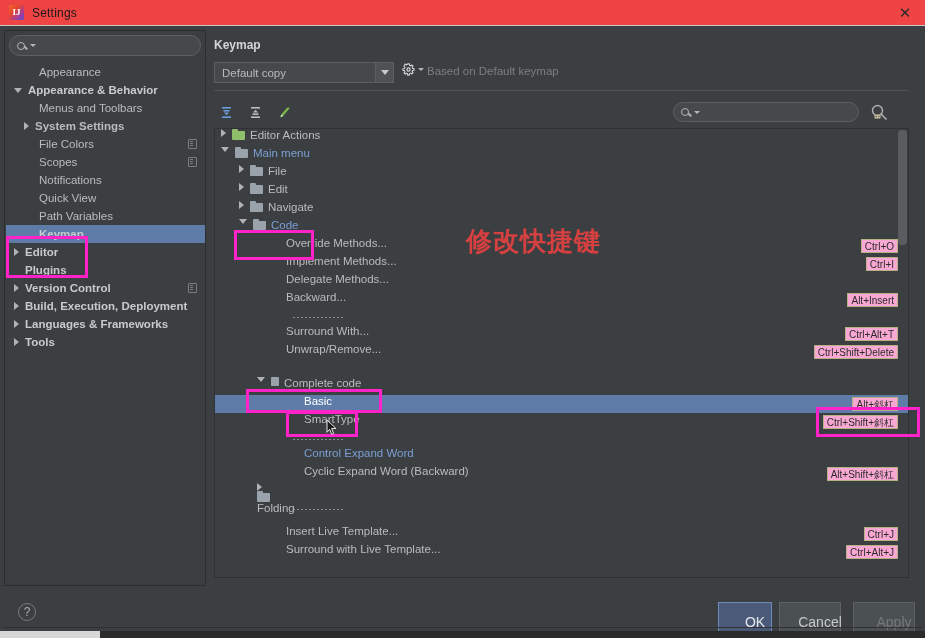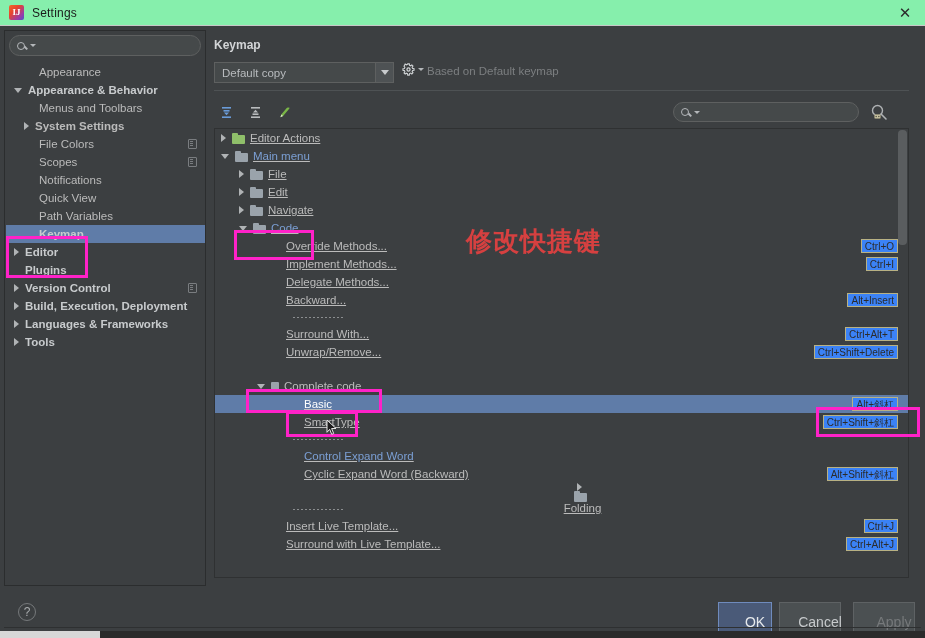--- a/index.html
+++ b/index.html
@@ -7,21 +7,21 @@
     width: 925px; height: 638px;
     background: #3c3f41;
     font-family: "Liberation Sans", sans-serif;
     overflow: hidden;
   }
   .window { position: relative; width: 925px; height: 638px; background: #3c3f41; }
 
   
   .titlebar {
     position: absolute; left: 0; top: 0; width: 925px; height: 26px;
-    background: #86efac; border-bottom: 1px solid #c8c8c8;
+    background: #ef4444; border-bottom: 1px solid #c8c8c8;
     display: flex; align-items: center; padding: 0 6px;
   }
   .tb-icon {
     width: 15px; height: 15px; margin-right: 8px; margin-left: 3px;
     border-radius: 2px; position: relative;
     background: linear-gradient(135deg, #f06a2b 0%, #e8452c 35%, #9b3ca8 75%, #4b55c6 100%);
     display: flex; align-items: center; justify-content: center;
   }
   .tb-icon span {
     color: #fff; font-size: 9px; font-weight: bold;
@@ -124,22 +124,22 @@
     display: flex; align-items: center; padding-left: 7px;
   }
   .person-icon { position: absolute; right: 32px; top: 72px; width: 20px; height: 20px; }
 
   
   .tree-area {
     position: absolute; left: 6px; top: 98px; width: 695px; height: 450px;
     background: #3c3f41; border: 1px solid #2f3132; overflow: hidden;
   }
   .trow {
-    position: relative; height: 18px; display: flex; align-items: center;
-    font-size: 11.5px; color: #bbbbbb; white-space: nowrap; text-decoration: underline;
+    position: relative; height: 18px; display: flex; 
+    font-size: 11.5px; color: #bbbbbb; white-space: nowrap;
   }
   .trow.sel { background: #5f7ca8; }
   .trow.sel .tlbl { color: #ffffff; }
   .tlbl.link { color: #7b9fd4; }
   .folder {
     width: 13px; height: 11px; flex: none; margin-right: 5px; position: relative;
   }
   .folder::before {
     content: ''; position: absolute; left: 0; top: 2px; width: 13px; height: 9px;
     background: #9aa3ab; border-radius: 1px;
@@ -153,21 +153,21 @@
   .chip {
     width: 8px; height: 9px; flex: none; margin-right: 5px; background: #9aa3ab; border-radius: 1px;
   }
   .dashline { height: 16px; display: flex; align-items: center; }
   .dashline i {
     display: block; margin-left: 78px; width: 52px; height: 1px;
     background: repeating-linear-gradient(to right, #8b8e90 0 2px, transparent 2px 4px);
   }
   .shortcut {
     position: absolute; right: 10px; top: 2px;
-    background: #3b82f6; color: #2b2b2b; font-size: 10px;
+    background: #f9a8d4; color: #2b2b2b; font-size: 10px;
     padding: 0 3px; height: 14px; line-height: 14px; border: 1px solid #b8b183;
     font-family: "Liberation Sans", sans-serif;
   }
   .scrollbar {
     position: absolute; right: 1px; top: 1px; width: 9px; height: 115px;
     background: #5a5d5f; border-radius: 4px;
   }
 
   
   .hl { position: absolute; border: 3px solid #ff22c8; pointer-events: none; }
@@ -444,21 +444,21 @@
               <div class="shortcut">Alt+Shift+斜杠</div>
             </div>
             <div class="trow" style="padding-left: 42px; flex-direction: column;">
               <div class="arrow-r"></div>
               <div class="folder"></div>
               <span class="tlbl">Folding</span>
             </div>
             <div class="dashline">
               <i></i>
             </div>
-            <div class="trow" style="padding-left: 60px;">
+            <div class="trow" style="padding-left: 60px; margin-top: 8px;">
               <div class="arrow-space"></div>
               <span class="tlbl">Insert Live Template...</span>
               <div class="shortcut">Ctrl+J</div>
             </div>
             <div class="trow" style="padding-left: 60px;">
               <div class="arrow-space"></div>
               <span class="tlbl">Surround with Live Template...</span>
               <div class="shortcut">Ctrl+Alt+J</div>
             </div>
           </div>

